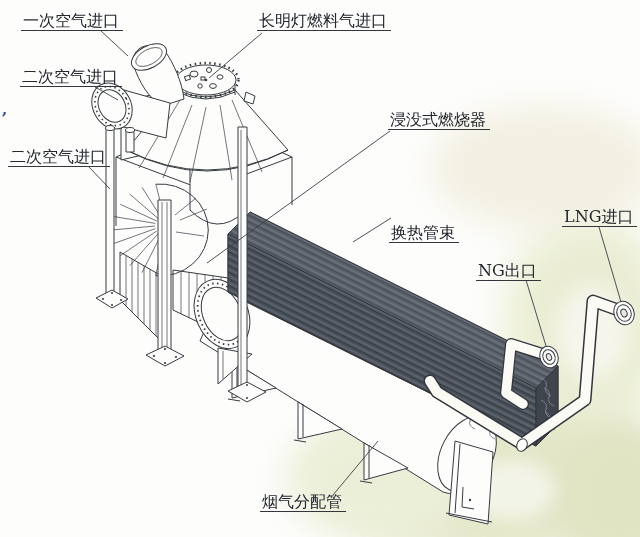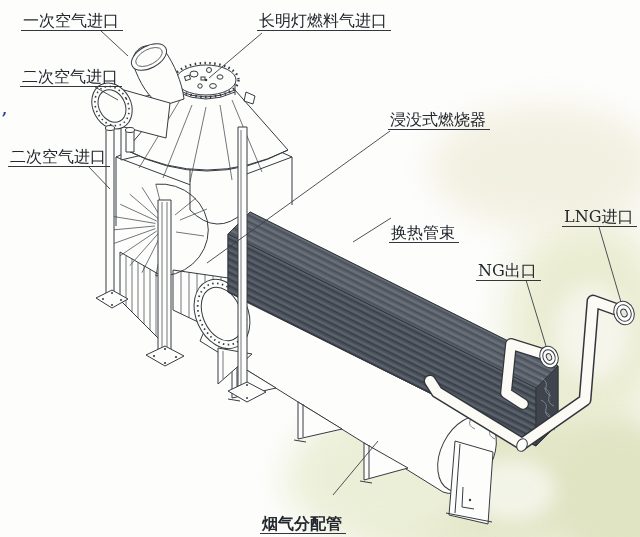--- a/index.html
+++ b/index.html
@@ -216,16 +216,16 @@
   </svg>
 
   <div class="lbl" style="left:21px;top:13px;min-width:92px;">一次空气进口</div>
   <div class="lbl" style="left:20px;top:69px;min-width:92px;">二次空气进口</div>
   <div class="lbl" style="left:8px;top:149px;min-width:92px;">二次空气进口</div>
   <div class="lbl" style="left:388px;top:112px;min-width:84px;">浸没式燃烧器</div>
   <div class="lbl" style="left:257px;top:13px;min-width:110px;">长明灯燃料气进口</div>
   <div class="lbl" style="left:389px;top:201px;min-width:56px;margin-top:24px;">换热管束</div>
   <div class="lbl" style="left:562px;top:209px;min-width:60px;">LNG进口</div>
   <div class="lbl" style="left:476px;top:263px;min-width:48px;">NG出口</div>
-  <div class="lbl" style="left:260px;top:516px;min-width:70px;font-weight:bold;">烟气分配管</div>
+  <div class="lbl" style="left:260px;top:494px;min-width:70px;">烟气分配管</div>
 
   <div class="stray" style="left:2px;top:100px;">,</div>
 </div>
 
 </body></html>

